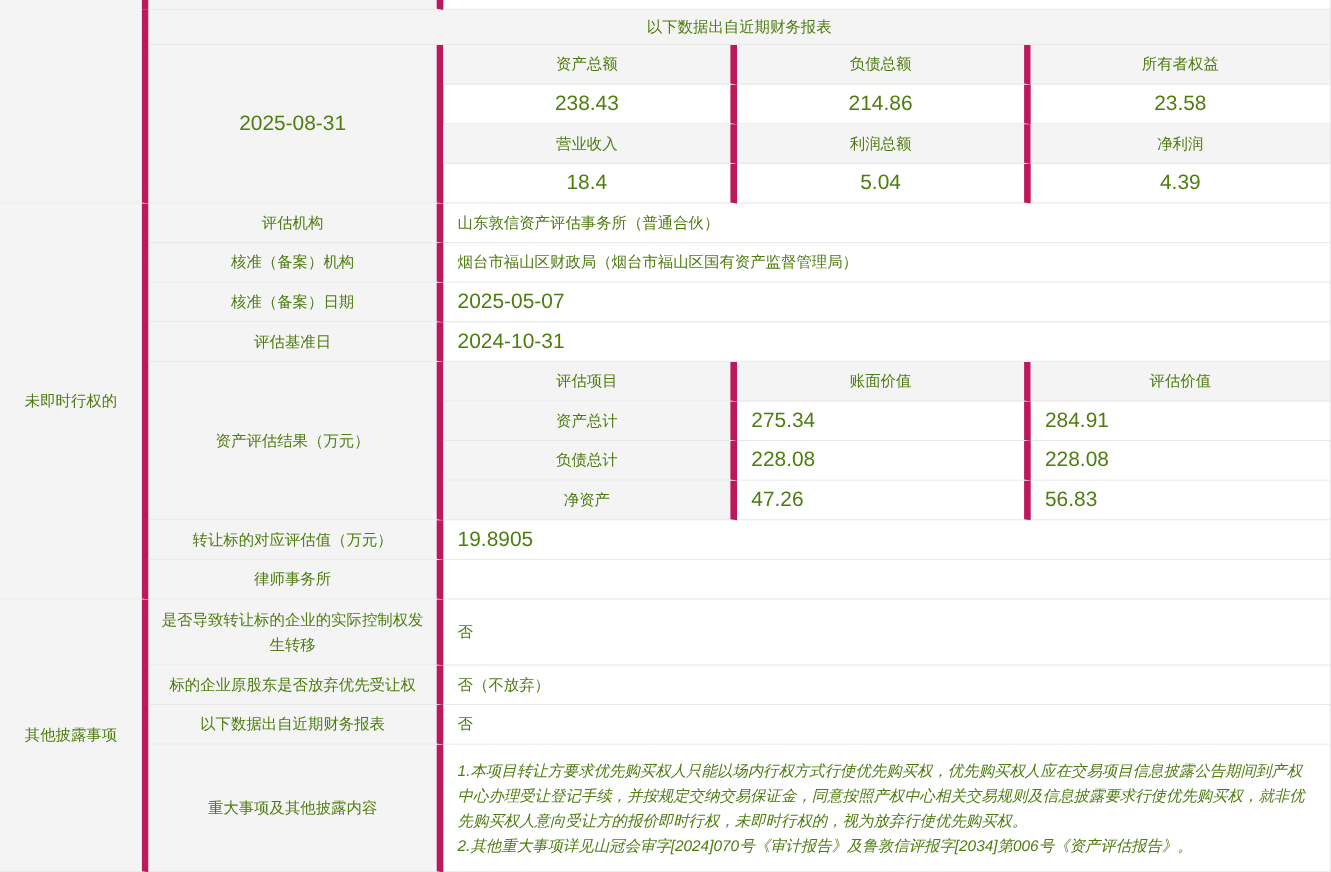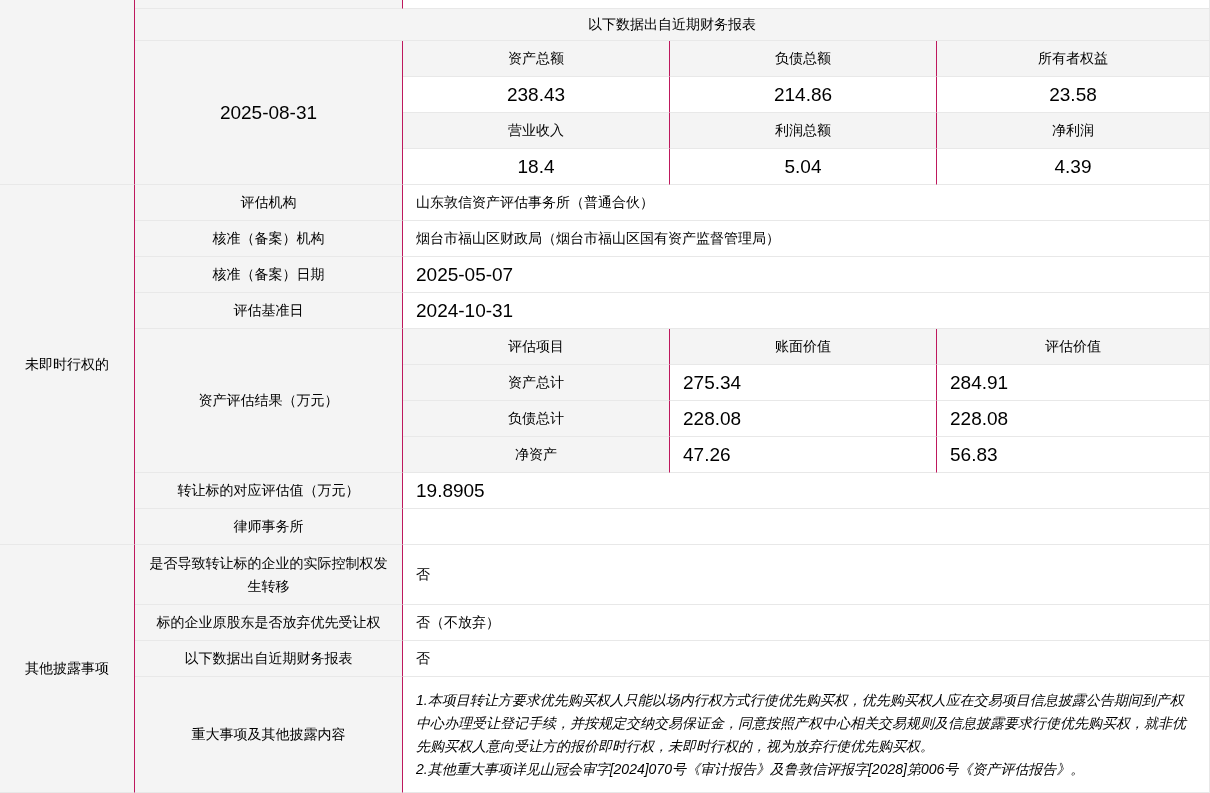--- a/index.html
+++ b/index.html
@@ -1,31 +1,31 @@
 <!DOCTYPE html>
 <html><head>
 <meta charset="utf-8">
 <style>
   * { margin:0; padding:0; box-sizing:border-box; }
   html,body { background:#fff; }
   .page {
     width:1210px; height:793px;
     display:flex; flex-direction:column;
     font-family:"Liberation Sans","DejaVu Sans",sans-serif;
-    font-size:14px; color:#000000;
+    font-size:14px; color:#4d7c0f;
     background:#fff; overflow:hidden;
     border-right:1px solid #e8e8e8;
   }
   .band { display:flex; width:100%; flex:none; }
   .vstack { display:flex; flex-direction:column; flex:1; min-width:0; }
   .cell { display:flex; align-items:center; min-width:0; }
   .center { justify-content:center; text-align:center; }
   .gray { background:#f4f4f4; }
   .bb { border-bottom:1px solid #e8e8e8; }
-  .br { border-right:1px solid #be185d; }
+  .br { border-right:6px solid #be185d; }
   .col1 { width:135px; flex:none; }
   .col2 { width:268px; flex:none; }
   .rest { flex:1; min-width:0; }
   .w267 { width:267px; flex:none; }
   .h36 { height:36px; flex:none; }
   .pad-l { padding-left:13px; padding-right:22px; }
   .pad-c { padding-left:10px; padding-right:10px; line-height:23px; }
   .num { font-size:19px; }
   .para-cell {
     flex:1; display:flex; flex-direction:column; justify-content:center;
@@ -154,20 +154,20 @@
 
       <div class="band h36">
         <div class="cell col2 gray br bb center pad-c">以下数据出自近期财务报表</div>
         <div class="cell rest bb pad-l">否</div>
       </div>
 
       <div class="band" style="height:116px; flex:none">
         <div class="cell col2 gray br bb center pad-c">重大事项及其他披露内容</div>
         <div class="rest bb para-cell">
           <p>1.本项目转让方要求优先购买权人只能以场内行权方式行使优先购买权，优先购买权人应在交易项目信息披露公告期间到产权中心办理受让登记手续，并按规定交纳交易保证金，同意按照产权中心相关交易规则及信息披露要求行使优先购买权，就非优先购买权人意向受让方的报价即时行权，未即时行权的，视为放弃行使优先购买权。</p>
-          <p>2.其他重大事项详见山冠会审字[2024]070号《审计报告》及鲁敦信评报字[2028]第006号《资产评估报告》。</p>
+          <p>2.其他重大事项详见山冠会审字[2024]070号《审计报告》及鲁敦信评报字[2034]第006号《资产评估报告》。</p>
         </div>
       </div>
 
     </div>
   </div>
 
 </div>
 
 </body></html>

